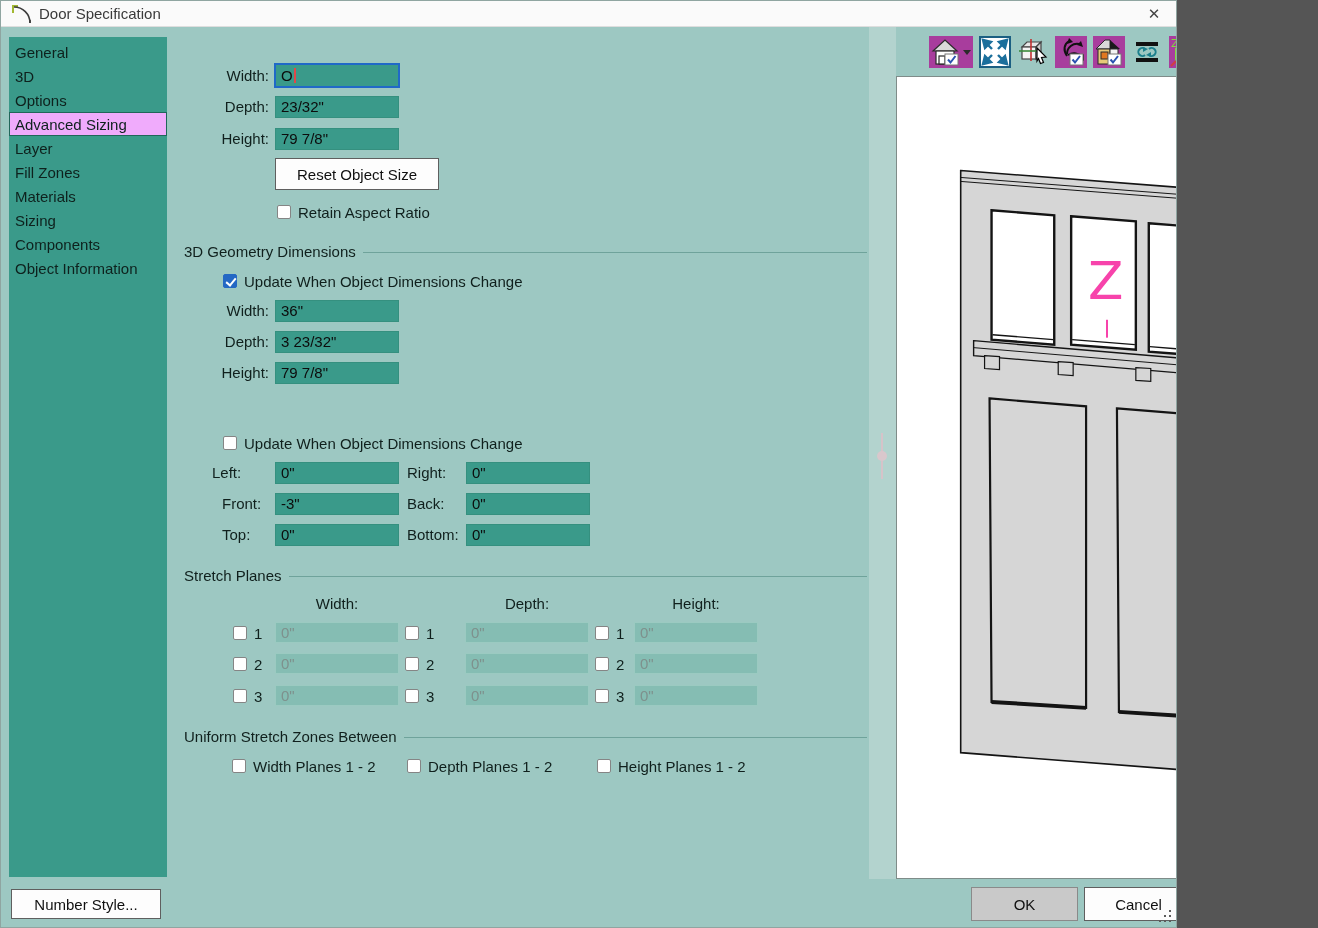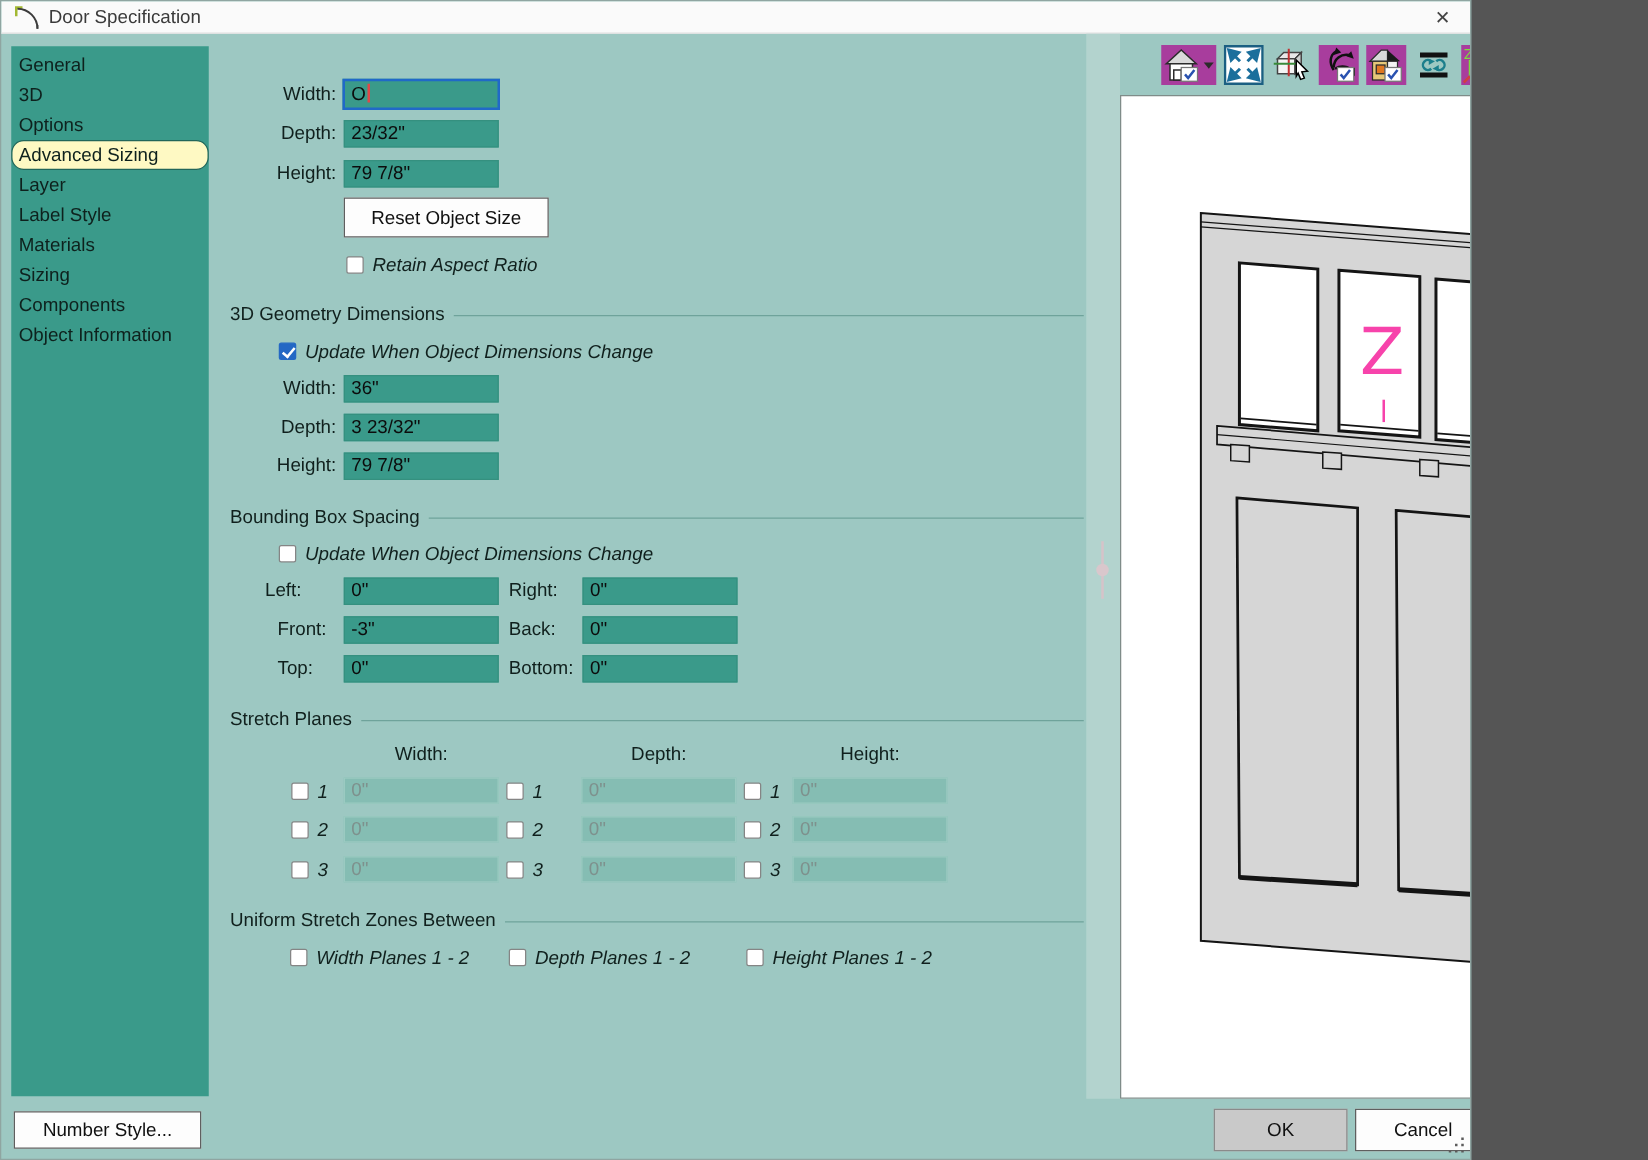--- a/index.html
+++ b/index.html
@@ -6,39 +6,39 @@
   .dialog{position:relative;width:1177px;height:928px;background:#9dc8c2;overflow:hidden;border:1px solid #8fa5a1;box-sizing:border-box;}
 
   
   .titlebar{position:absolute;left:0;top:0;width:100%;height:26px;background:#fafafa;border-bottom:1px solid #dedede;display:flex;align-items:center;gap:8px;padding:0 10px;box-sizing:border-box;}
   .titlebar .title{font-size:15px;color:#3a3a3a;}
   .close{margin-left:auto;width:24px;height:22px;display:flex;align-items:center;justify-content:center;font-size:15px;color:#444;}
 
   
   .sidebar{position:absolute;left:8px;top:36px;width:158px;height:840px;background:#3a9a8a;padding-top:3px;box-sizing:border-box;}
   .side-item{height:24px;line-height:23px;padding-left:5px;font-size:15px;color:#0e211d;border:1px solid transparent;box-sizing:border-box;white-space:nowrap;}
-  .side-item.checked{background:#fef9c3;border-color:#21665a;border-radius:10px;}
+  .side-item.checked{background:#f0abfc;border-color:#21665a;}
 
   
   .sec{position:absolute;left:183px;width:683px;display:flex;align-items:center;gap:7px;height:18px;}
   .sec .t{font-size:15px;color:#10201d;white-space:nowrap;}
   .sec .rule{flex:1;height:1px;background:#6fa39b;margin-top:3px;}
 
   .lbl{position:absolute;font-size:15px;color:#10201d;height:22px;line-height:22px;}
   .lbl.r{text-align:right;}
 
   .field{position:absolute;width:124px;height:22px;background:#3a9a8a;border:1px solid #35907f;box-sizing:border-box;font-size:15px;line-height:20px;padding-left:5px;color:#0c0c0c;white-space:nowrap;overflow:hidden;}
   .field.focused{border:2px solid #2069c8;height:25px;line-height:21px;}
   .caret{display:inline-block;width:2px;height:15px;background:#e04848;vertical-align:-2px;margin-left:1px;}
   .field.disabled{background:#85bdb3;border:1px solid #9bcac1;color:#7e918d;height:21px;line-height:19px;}
 
   .btn{background:#fdfdfd;border:1px solid #5f5f5f;font-size:15px;color:#101010;display:flex;align-items:center;justify-content:center;box-sizing:border-box;}
 
   
-  .cbrow{position:absolute;display:flex;align-items:center;gap:7px;font-size:15px;color:#10201d;height:16px;white-space:nowrap;font-style:italic;}
+  .cbrow{position:absolute;display:flex;align-items:center;gap:7px;font-size:15px;color:#10201d;height:16px;white-space:nowrap;}
   .cb{width:14px;height:14px;background:#fff;border:1px solid #858585;border-radius:2px;box-sizing:border-box;position:relative;flex:none;}
   .cb.checked{background:#2468c4;border-color:#2468c4;}
   .cb.checked::after{content:"";position:absolute;left:4px;top:1px;width:4px;height:8px;border:solid #fff;border-width:0 2px 2px 0;transform:rotate(40deg);}
 
   .colhead{position:absolute;width:124px;text-align:center;font-size:15px;color:#10201d;}
 
   
   .strip{position:absolute;left:868px;top:26px;width:27px;height:852px;background:#b3d3ce;}
   .slider-track{position:absolute;left:12px;top:406px;width:2px;height:46px;background:#d6c3c9;}
   .slider-handle{position:absolute;left:8px;top:424px;width:10px;height:10px;border-radius:50%;background:#d9c7cc;}
@@ -68,21 +68,21 @@
     <span class="title">Door Specification</span>
     <span class="close">✕</span>
   </div>
 
   <div class="sidebar">
     <div class="side-item">General</div>
     <div class="side-item">3D</div>
     <div class="side-item">Options</div>
     <div class="side-item checked">Advanced Sizing</div>
     <div class="side-item">Layer</div>
-    <div class="side-item">Label Style</div>
+    <div class="side-item">Fill Zones</div>
     <div class="side-item">Materials</div>
     <div class="side-item">Sizing</div>
     <div class="side-item">Components</div>
     <div class="side-item">Object Information</div>
   </div>
 
   <div class="lbl r" style="left:180px;top:64px;width:88px;">Width:</div>
   <div class="field focused" style="left:273px;top:62px;width:126px;"><span>O</span><span class="caret"></span></div>
   <div class="lbl r" style="left:180px;top:95px;width:88px;">Depth:</div>
   <div class="field" style="left:274px;top:95px;">23/32"</div>
@@ -102,24 +102,20 @@
     <span class="cb checked"></span>
     <span>Update When Object Dimensions Change</span>
   </div>
   <div class="lbl r" style="left:180px;top:299px;width:88px;">Width:</div>
   <div class="field" style="left:274px;top:299px;">36"</div>
   <div class="lbl r" style="left:180px;top:330px;width:88px;">Depth:</div>
   <div class="field" style="left:274px;top:330px;">3 23/32"</div>
   <div class="lbl r" style="left:180px;top:361px;width:88px;">Height:</div>
   <div class="field" style="left:274px;top:361px;">79 7/8"</div>
 
-  <div class="sec" style="top:403px;">
-    <span class="t">Bounding Box Spacing</span>
-      <div class="rule"></div>
-  </div>
   <div class="cbrow" style="left:222px;top:434px;">
     <span class="cb"></span>
     <span>Update When Object Dimensions Change</span>
   </div>
   <div class="lbl" style="left:211px;top:461px;">Left:</div>
   <div class="field" style="left:274px;top:461px;">0"</div>
   <div class="lbl" style="left:406px;top:461px;">Right:</div>
   <div class="field" style="left:465px;top:461px;">0"</div>
   <div class="lbl" style="left:221px;top:492px;">Front:</div>
   <div class="field" style="left:274px;top:492px;">-3"</div>

